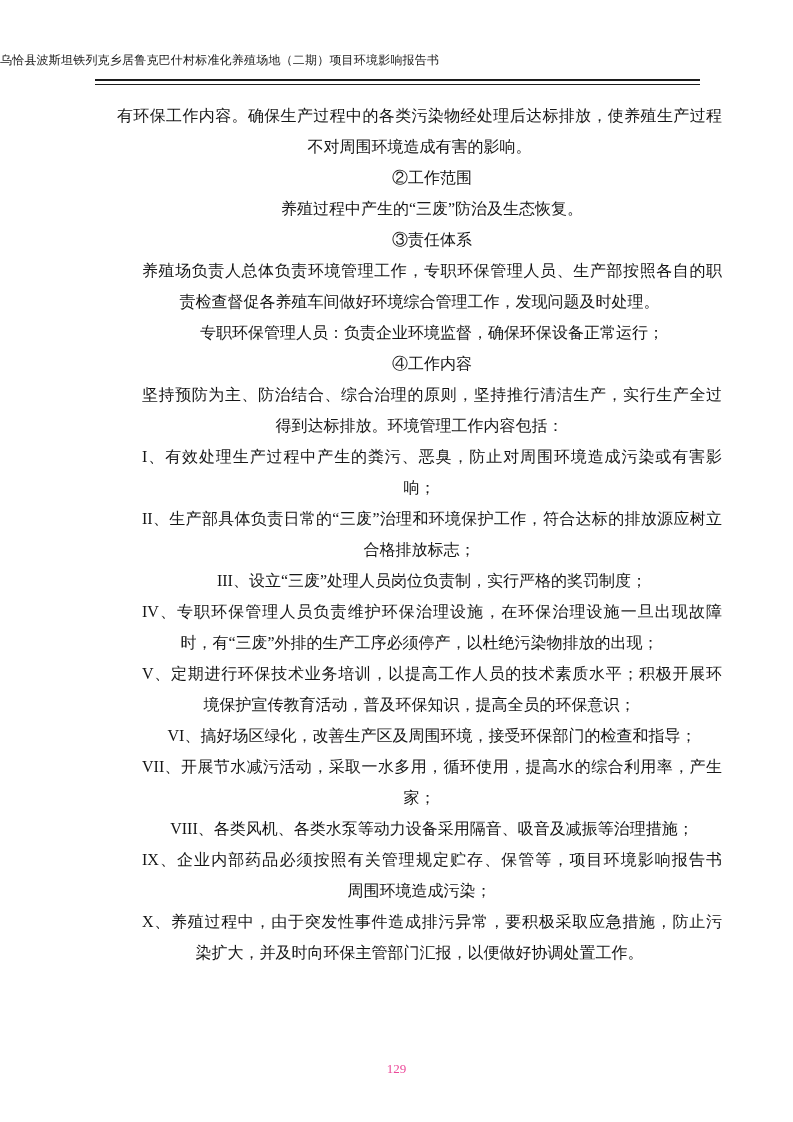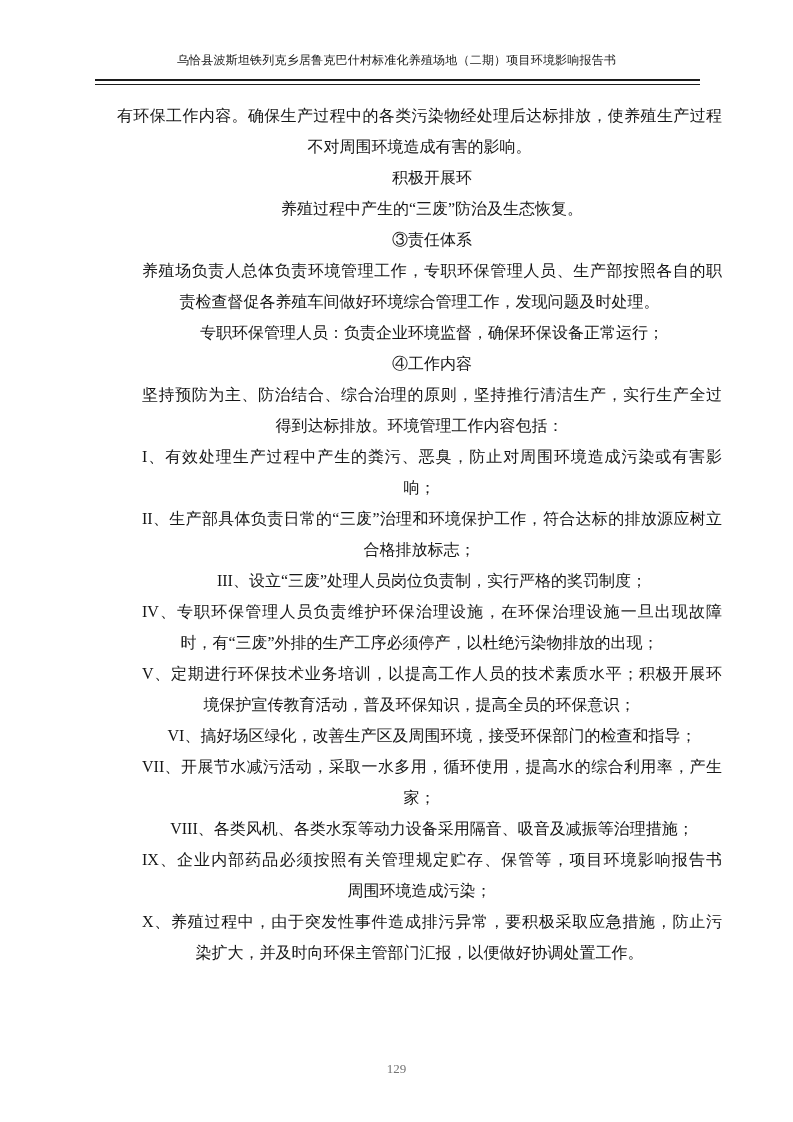--- a/index.html
+++ b/index.html
@@ -11,21 +11,20 @@
     background: #ffffff;
     font-family: "Liberation Serif", "DejaVu Serif", serif;
     color: #1a1a1a;
     overflow: hidden;
   }
   .report-header {
     position: absolute;
     top: 52px;
     left: 0;
     width: 100%;
-    text-align: center;
     font-size: 12px;
     line-height: 16px;
     color: #1a1a1a;
     letter-spacing: 0.2px;
   }
   .header-rule {
     position: absolute;
     top: 79px;
     left: 95px;
     width: 605px;
@@ -55,36 +54,36 @@
   }
   .line.indent { text-indent: 25px; }
   .page-number {
     position: absolute;
     top: 1060px;
     left: 0;
     width: 100%;
     text-align: center;
     font-size: 13px;
     line-height: 18px;
-    color: #737373;
+    color: #ec4899;
   }
 </style>
 </head>
 <body>
 
 <div class="page">
 
   <div class="report-header">乌恰县波斯坦铁列克乡居鲁克巴什村标准化养殖场地（二期）项目环境影响报告书</div>
 
   <div class="header-rule"></div>
 
   <div class="body-text">
     <div class="line fill">有环保工作内容。确保生产过程中的各类污染物经处理后达标排放，使养殖生产过程</div>
     <div class="line">不对周围环境造成有害的影响。</div>
-    <div class="line indent">积极开展环</div>
+    <div class="line indent">②工作范围</div>
     <div class="line indent">养殖过程中产生的“三废”防治及生态恢复。</div>
     <div class="line indent">③责任体系</div>
     <div class="line indent fill">养殖场负责人总体负责环境管理工作，专职环保管理人员、生产部按照各自的职</div>
     <div class="line">责检查督促各养殖车间做好环境综合管理工作，发现问题及时处理。</div>
     <div class="line indent">专职环保管理人员：负责企业环境监督，确保环保设备正常运行；</div>
     <div class="line indent">④工作内容</div>
     <div class="line indent fill">坚持预防为主、防治结合、综合治理的原则，坚持推行清洁生产，实行生产全过</div>
     <div class="line">得到达标排放。环境管理工作内容包括：</div>
     <div class="line indent fill">I、有效处理生产过程中产生的粪污、恶臭，防止对周围环境造成污染或有害影</div>
     <div class="line">响；</div>

